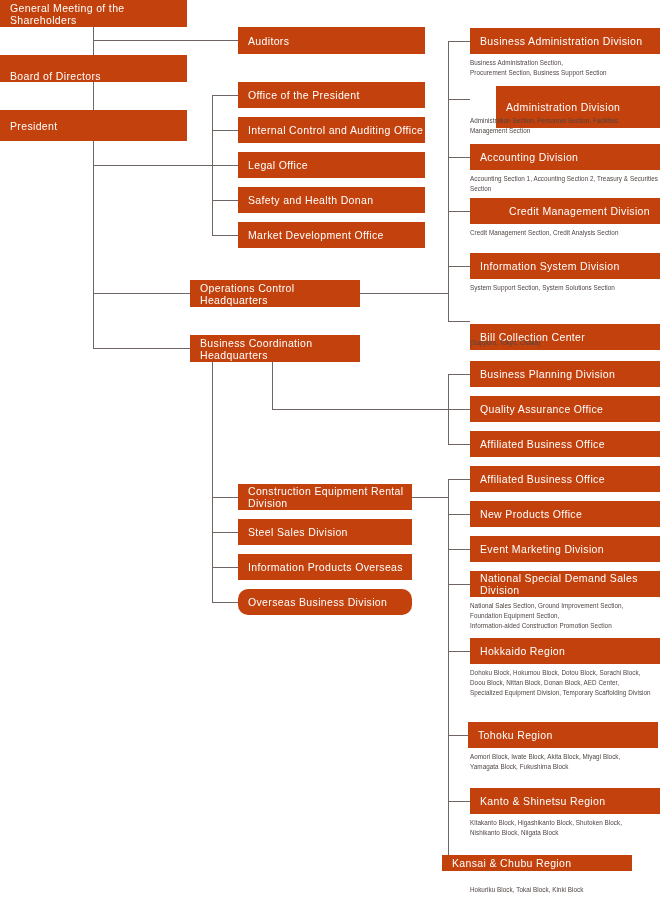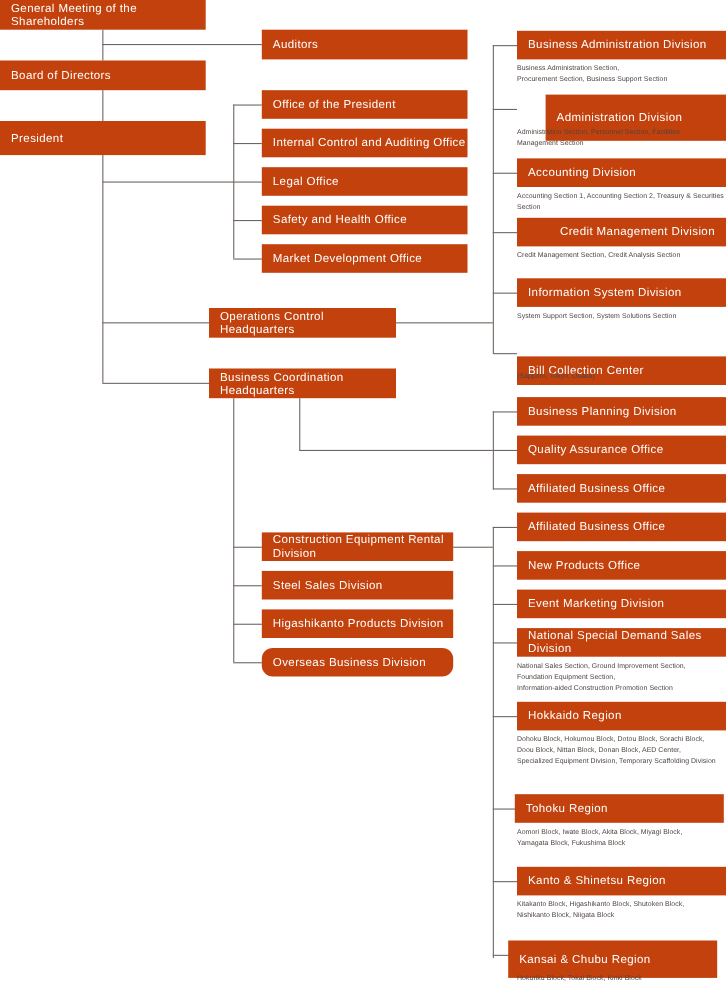--- a/index.html
+++ b/index.html
@@ -104,42 +104,42 @@
   <div class="ln h" style="left:448px;top:868px;width:22px;"></div>
 
   <div class="box lvl1" style="left:0;top:0;width:187px;height:27px;">
     <span>General Meeting of the Shareholders</span>
   </div>
 
   <div class="box" style="left:238px;top:27px;width:187px;height:27px;">
     <span>Auditors</span>
   </div>
 
-  <div class="box lvl1" style="left:0;top:55px;width:187px;height:27px;">
+  <div class="box lvl1" style="left:0;top:55px;width:187px;height:27px;align-items:flex-end;">
     <span>Board of Directors</span>
   </div>
 
   <div class="box lvl1" style="left:0;top:110px;width:187px;height:31px;">
     <span>President</span>
   </div>
 
   <div class="box" style="left:238px;top:82px;width:187px;height:26px;">
     <span>Office of the President</span>
   </div>
 
   <div class="box" style="left:238px;top:117px;width:187px;height:26px;">
     <span>Internal Control and Auditing Office</span>
   </div>
 
   <div class="box" style="left:238px;top:152px;width:187px;height:26px;">
     <span>Legal Office</span>
   </div>
 
   <div class="box" style="left:238px;top:187px;width:187px;height:26px;">
-    <span>Safety and Health Office</span>
+    <span>Safety and Health Donan</span>
   </div>
 
   <div class="box" style="left:238px;top:222px;width:187px;height:26px;">
     <span>Market Development Office</span>
   </div>
 
   <div class="box" style="left:190px;top:280px;width:170px;height:27px;">
     <span>Operations Control Headquarters</span>
   </div>
 
@@ -217,31 +217,31 @@
   </div>
   <div class="sub" style="left:470px;top:752px;width:190px;">Aomori Block, Iwate Block, Akita Block, Miyagi Block,
 Yamagata Block, Fukushima Block</div>
 
   <div class="box" style="left:470px;top:788px;width:190px;height:26px;">
     <span>Kanto &amp; Shinetsu Region</span>
   </div>
   <div class="sub" style="left:470px;top:818px;width:190px;">Kitakanto Block, Higashikanto Block, Shutoken Block,
 Nishikanto Block, Niigata Block</div>
 
-  <div class="box" style="left:462px;top:855px;width:190px;height:34px;text-align:center;">
+  <div class="box" style="left:442px;top:855px;width:190px;height:16px;text-align:center;">
     <span>Kansai &amp; Chubu Region</span>
   </div>
   <div class="sub" style="left:470px;top:885px;width:190px;">Hokuriku Block, Tokai Block, Kinki Block</div>
 
   <div class="box" style="left:238px;top:484px;width:174px;height:26px;">
     <span>Construction Equipment Rental Division</span>
   </div>
   <div class="box" style="left:238px;top:519px;width:174px;height:26px;">
     <span>Steel Sales Division</span>
   </div>
   <div class="box" style="left:238px;top:554px;width:174px;height:26px;">
-    <span>Higashikanto Products Division</span>
+    <span>Information Products Overseas</span>
   </div>
   <div class="box" style="left:238px;top:589px;width:174px;height:26px;border-radius:10px;">
     <span>Overseas Business Division</span>
   </div>
 
 </div>
 
 </body></html>

